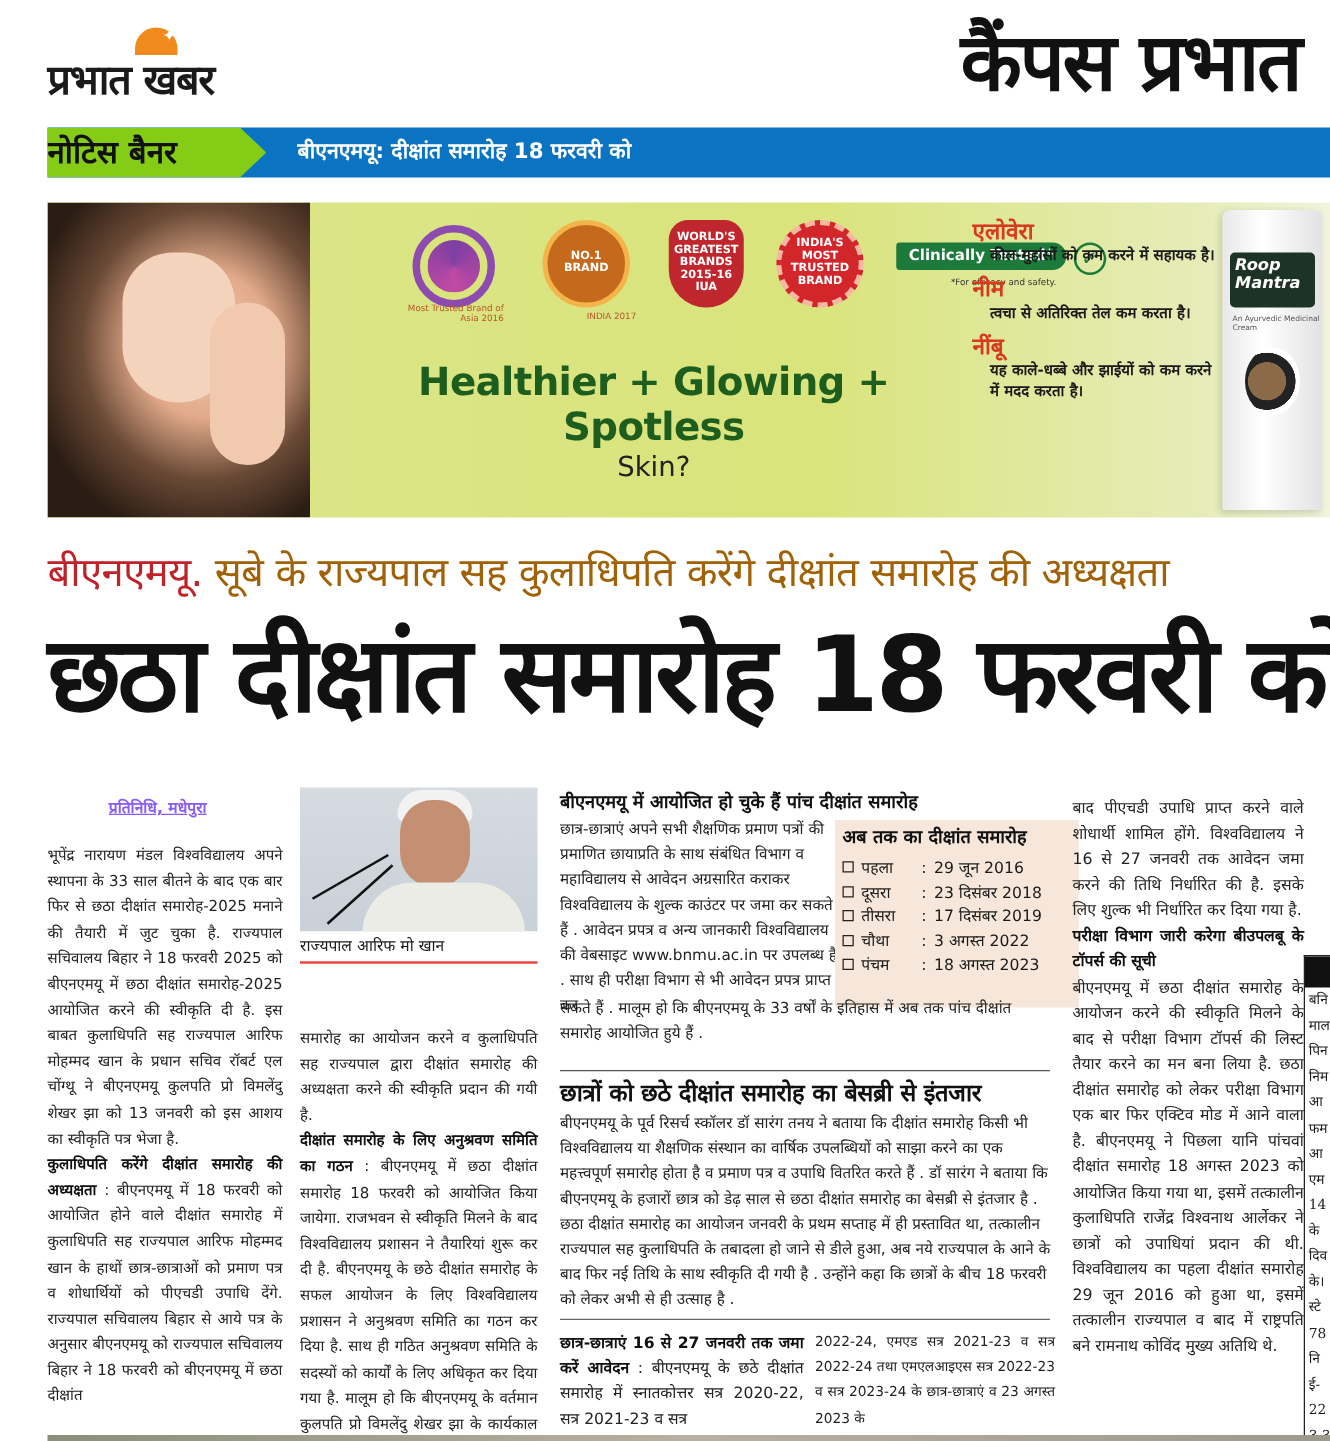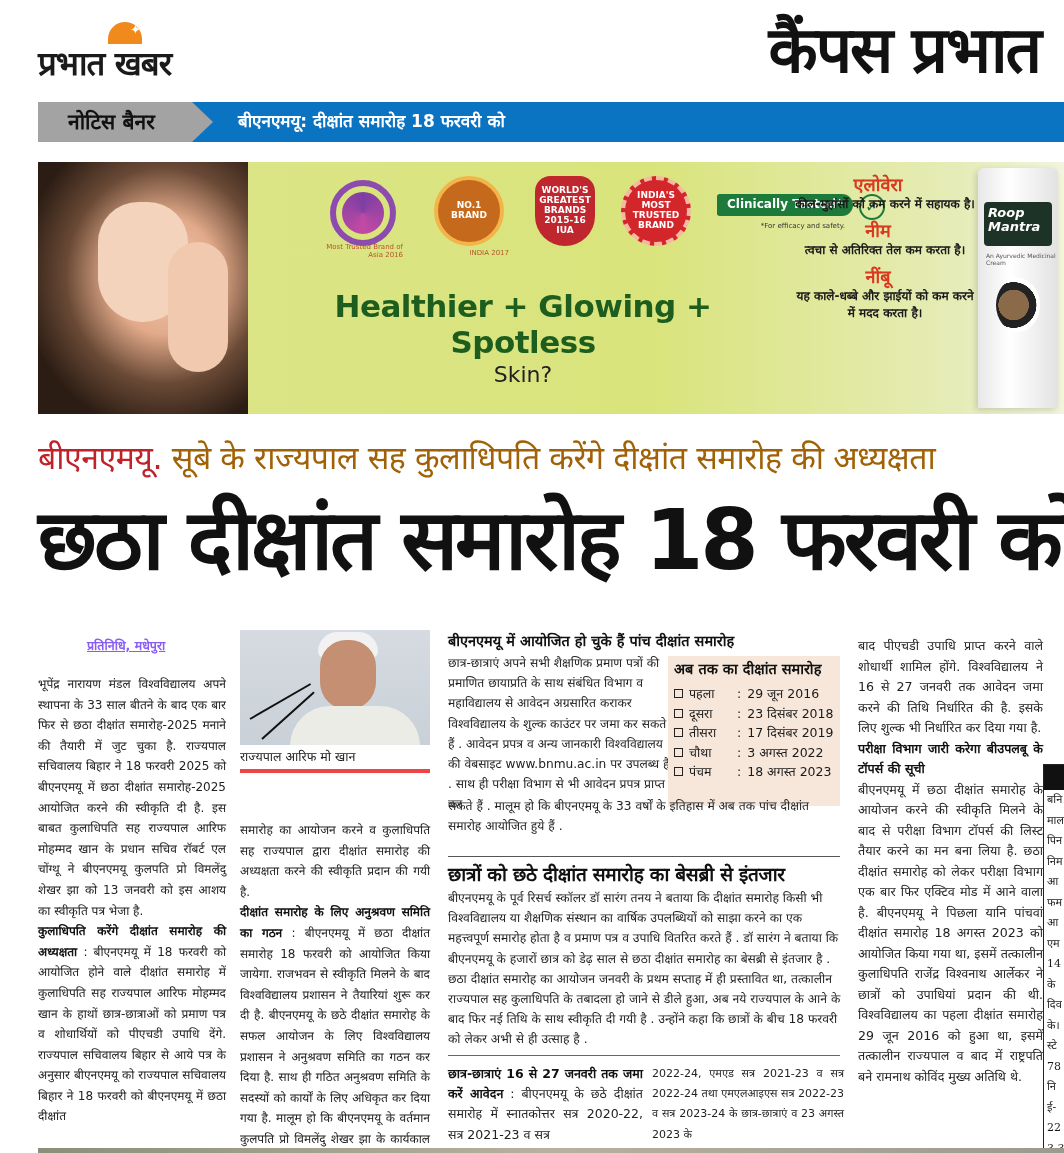--- a/index.html
+++ b/index.html
@@ -7,21 +7,21 @@
   body { font-family: "DejaVu Sans", "Liberation Sans", sans-serif; color: #1a1a1a; position: relative; }
 
   .masthead { position: absolute; left: 0; top: 0; width: 1064px; height: 100px; }
   .brand { position: absolute; left: 38px; top: 22px; width: 210px; height: 60px; }
   .brand .sun { position: absolute; left: 70px; top: 0; width: 34px; height: 22px; background: #f08a1c; border-radius: 34px 34px 0 0; }
   .brand .bird { position: absolute; left: 92px; top: 0px; font-size: 13px; color: #fff; }
   .brand .name { position: absolute; left: 0; top: 18px; font-size: 33px; font-weight: bold; color: #1a1a1a; letter-spacing: -1px; white-space: nowrap; }
   .section-title { position: absolute; right: 24px; top: 4px; font-size: 64px; font-weight: bold; color: #111; letter-spacing: -2px; white-space: nowrap; }
 
   .notice { position: absolute; left: 38px; top: 102px; width: 1026px; height: 40px; background: #0b74c2; }
-  .notice .tag { position: absolute; left: 0; top: 0; height: 40px; width: 175px; background: #a3a3a3; color: #111; font-weight: bold; font-size: 21px; line-height: 40px; padding-left: 30px; clip-path: polygon(0 0, 88% 0, 100% 50%, 88% 100%, 0 100%); }
+  .notice .tag { position: absolute; left: 0; top: 0; height: 40px; width: 175px; background: #84cc16; color: #111; font-weight: bold; font-size: 25px; line-height: 40px; clip-path: polygon(0 0, 88% 0, 100% 50%, 88% 100%, 0 100%); }
   .notice .text { position: absolute; left: 200px; top: 0; line-height: 38px; color: #fff; font-size: 17px; font-weight: bold; }
 
   .ad { position: absolute; left: 38px; top: 162px; width: 1026px; height: 252px; background: linear-gradient(90deg, #dbe58a 0%, #d9e47c 60%, #e6ecb8 90%, #f2f4dc 100%); overflow: hidden; }
   .ad .model { position: absolute; left: 0; top: 0; width: 210px; height: 252px; background: radial-gradient(ellipse at 60% 45%, #f1cdb5 0%, #e2aa8a 30%, #6a4a36 55%, #2c1d14 80%); }
   .ad .model .face { position: absolute; left: 60px; top: 40px; width: 90px; height: 120px; border-radius: 45px 45px 50px 50px; background: #f4d3bd; }
   .ad .model .hand { position: absolute; left: 130px; top: 80px; width: 60px; height: 130px; border-radius: 30px; background: #f0c9ae; }
   .badges { position: absolute; left: 285px; top: 14px; display: flex; gap: 26px; align-items: flex-start; }
   .badge { width: 70px; height: 70px; border-radius: 50%; display: flex; align-items: center; justify-content: center; text-align: center; font-size: 9px; font-weight: bold; color: #fff; line-height: 1.1; }
   .badge.b1 { background: conic-gradient(#7d3fa4, #c24aa3, #7d3fa4); border: 6px solid #d9e47c; outline: 6px solid #8d4bb0; width: 54px; height: 54px; margin-top: 10px; }
   .badge.b2 { background: #c56a1c; border: 4px solid #f3b54a; }
@@ -32,21 +32,21 @@
   .clinic { margin-top: 18px; display: flex; align-items: flex-start; gap: 6px; }
   .clinic .pill { background: #1c7a3b; color: #fff; font-size: 12px; font-weight: bold; padding: 4px 10px; border-radius: 4px 16px 16px 4px; line-height: 1.15; text-align: center; }
   .clinic .tick { width: 26px; height: 26px; border-radius: 50%; border: 2px solid #1c7a3b; color: #1c7a3b; font-size: 16px; text-align: center; line-height: 22px; font-weight: bold; }
   .clinic-note { font-size: 7px; color: #333; margin-left: 4px; margin-top: 2px; }
 
   .ad .q { position: absolute; left: 225px; top: 122px; width: 520px; text-align: center; }
   .ad .q .l1 { font-size: 24px; color: #222; }
   .ad .q .l2 { font-size: 31px; color: #1d5d1d; font-weight: bold; margin-top: 4px; letter-spacing: -0.5px; }
   .ad .q .l3 { font-size: 22px; color: #222; margin-top: 2px; }
 
-  .benefits { position: absolute; left: 740px; top: 10px; width: 200px; text-align: center; }
+  .benefits { position: absolute; left: 740px; top: 10px; width: 200px; }
   .benefit { margin-bottom: 6px; }
   .benefit .h { color: #d8391f; font-weight: bold; font-size: 18px; }
   .benefit .d { color: #1a1a1a; font-weight: bold; font-size: 12px; line-height: 1.35; padding-left: 14px; }
 
   .tube { position: absolute; left: 940px; top: 6px; width: 80px; height: 240px; background: linear-gradient(90deg, #e8e8e8, #ffffff 40%, #e2e2e2); border-radius: 6px 6px 2px 2px; box-shadow: -2px 2px 6px rgba(0,0,0,0.15); }
   .tube .label { position: absolute; left: 6px; top: 34px; width: 68px; height: 44px; background: #1e3327; color: #fff; font-style: italic; font-weight: bold; font-size: 13px; line-height: 1.05; padding: 4px; border-radius: 4px; }
   .tube .sub { position: absolute; left: 8px; top: 84px; font-size: 6px; color: #555; }
   .tube .face-ic { position: absolute; left: 18px; top: 110px; width: 44px; height: 54px; border-radius: 50%; background: radial-gradient(circle at 40% 50%, #8b6a4a 0 40%, #222 41% 60%, #fff 61%); }
 
   .kicker { position: absolute; left: 38px; top: 435px; font-size: 32px; white-space: nowrap; letter-spacing: -0.5px; }
@@ -58,27 +58,27 @@
   .col b { color: #111; }
   .byline { position: absolute; left: 87px; top: 637px; font-size: 12.5px; font-weight: bold; text-decoration: underline; color: #8b5cf6; }
   .c1 { left: 38px; top: 674px; width: 188px; }
   .c2 { left: 240px; top: 820px; width: 190px; }
   .photo { position: absolute; left: 240px; top: 630px; width: 190px; height: 115px; background: linear-gradient(180deg, #d5dbe1 0%, #c9d0d7 100%); overflow: hidden; }
   .photo .head { position: absolute; left: 80px; top: 10px; width: 56px; height: 70px; border-radius: 28px 28px 30px 30px; background: #c48f72; }
   .photo .hair { position: absolute; left: 78px; top: 2px; width: 60px; height: 26px; border-radius: 30px 30px 10px 10px; background: #f2f2f2; }
   .photo .body { position: absolute; left: 50px; top: 76px; width: 130px; height: 50px; border-radius: 40px 40px 0 0; background: #ecece6; }
   .photo .mic { position: absolute; left: 10px; top: 88px; width: 70px; height: 2px; background: #111; transform: rotate(-30deg); transform-origin: left; }
   .photo .mic2 { position: absolute; left: 22px; top: 108px; width: 70px; height: 2px; background: #111; transform: rotate(-42deg); transform-origin: left; }
-  .caption { position: absolute; left: 240px; top: 748px; width: 190px; font-size: 12.5px; border-bottom: 4px solid #ef4444; padding-bottom: 4px; }
+  .caption { position: absolute; left: 240px; top: 748px; width: 190px; font-size: 12.5px; border-bottom: 2px solid #ef4444; padding-bottom: 4px; }
 
   .c3-head { position: absolute; left: 448px; top: 630px; font-size: 14.5px; font-weight: bold; color: #111; white-space: nowrap; }
   .c3a { left: 448px; top: 653px; width: 222px; font-size: 12.2px; line-height: 20.2px; text-align: left; }
   .c3b { left: 448px; top: 796px; width: 382px; font-size: 12.2px; line-height: 20.2px; text-align: left; }
   .website { font-family: "DejaVu Sans", sans-serif; }
-  .timeline { position: absolute; left: 668px; top: 656px; width: 172px; height: 150px; background: #f6e7da; padding: 2px 6px; }
+  .timeline { position: absolute; left: 668px; top: 656px; width: 195px; height: 150px; background: #f6e7da; padding: 2px 6px; }
   .timeline .t { font-size: 14.5px; font-weight: bold; color: #111; margin-bottom: 6px; white-space: nowrap; }
   .timeline .row { font-size: 12.5px; line-height: 19.5px; white-space: nowrap; display: flex; align-items: center; gap: 6px; }
   .timeline .box { width: 9px; height: 9px; border: 1px solid #222; display: inline-block; }
   .timeline .lbl { width: 42px; display: inline-block; }
 
   .divider1 { position: absolute; left: 448px; top: 856px; width: 392px; height: 1px; background: #555; }
   .c3-head2 { position: absolute; left: 448px; top: 861px; font-size: 19px; font-weight: bold; color: #111; white-space: nowrap; letter-spacing: -0.3px; }
   .c3c { left: 448px; top: 888px; width: 394px; font-size: 12.2px; line-height: 20.2px; text-align: left; }
   .divider2 { position: absolute; left: 448px; top: 1055px; width: 392px; height: 1px; background: #666; }
   .c3d { left: 448px; top: 1064px; width: 195px; font-size: 12.5px; line-height: 20.2px; }

